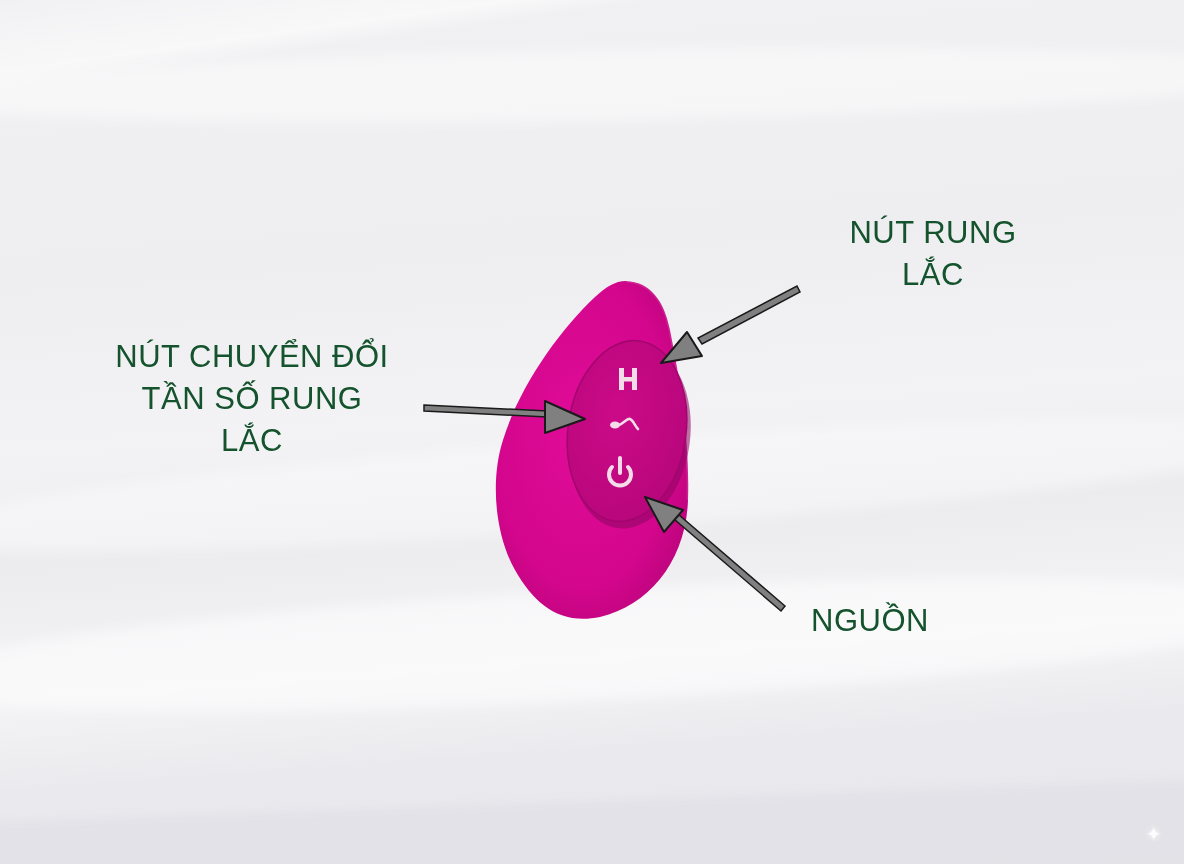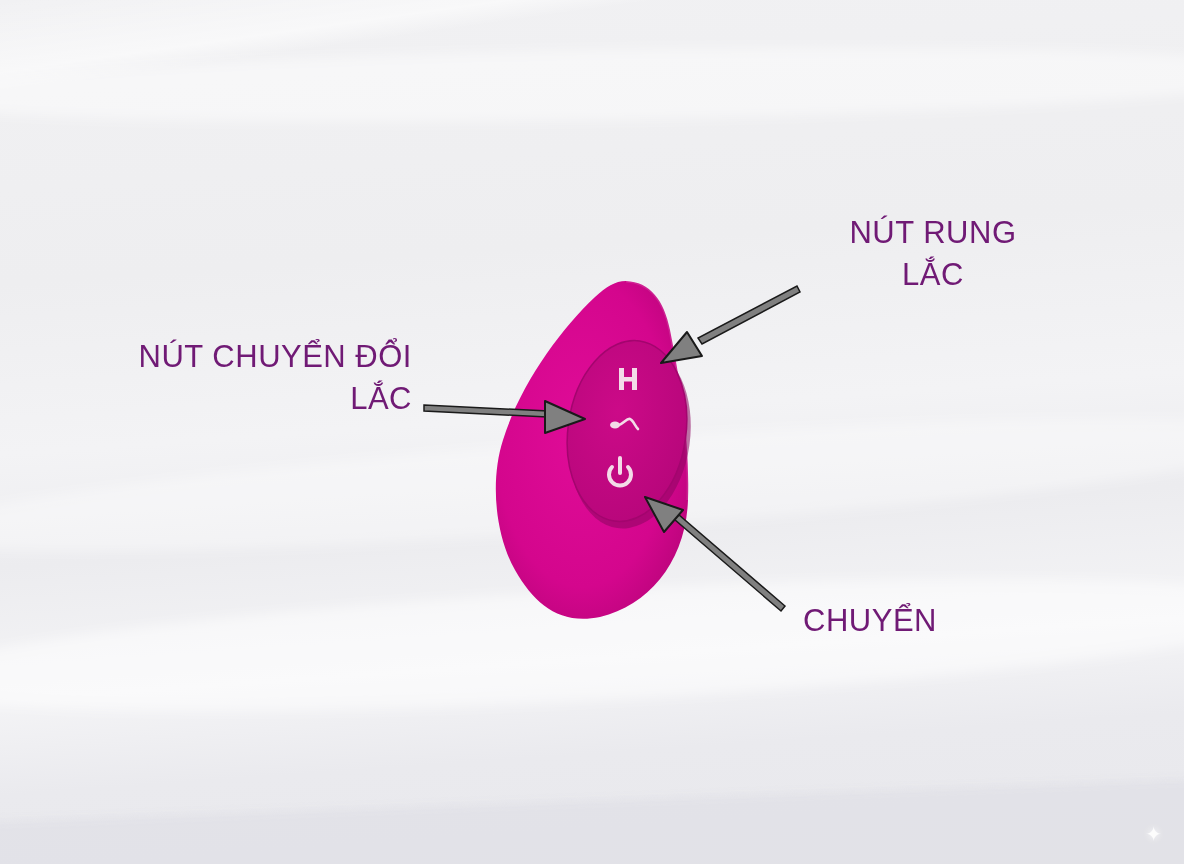--- a/index.html
+++ b/index.html
@@ -49,29 +49,29 @@
       top: 0;
       width: 1184px;
       height: 864px;
       pointer-events: none;
     }
     .device svg { position: absolute; left: 0; top: 0; }
     .device .clickable { pointer-events: auto; cursor: pointer; }
 
     .label {
       position: absolute;
-      color: #701a75;
+      color: #14532d;
       font-size: 31px;
       line-height: 42px;
       text-align: center;
       letter-spacing: 0.5px;
       font-weight: 400;
     }
     .label span { display: block; white-space: nowrap; }
-    .label-left { left: 92px; top: 336px; width: 320px; text-align: right; }
+    .label-left { left: 92px; top: 336px; width: 320px; }
     .label-top-right { left: 828px; top: 212px; width: 210px; }
     .label-bottom-right { left: 790px; top: 600px; width: 160px; }
 
     .watermark {
       position: absolute;
       right: 22px;
       bottom: 18px;
       color: #ffffff;
       font-size: 20px;
       opacity: 0.9;
@@ -154,25 +154,26 @@
 
     <g>
       <polygon points="674,519 679,515 785,606 781,611" fill="#808080" stroke="#1a1a1a" stroke-width="1.5"></polygon>
       <polygon points="645,497 683,510 664,532" fill="#808080" stroke="#1a1a1a" stroke-width="2" stroke-linejoin="round"></polygon>
     </g>
   </svg>
 </div>
 
 <div class="label label-left">
   <span>NÚT CHUYỂN ĐỔI</span>
+  <span>TẦN SỐ RUNG</span>
   <span>LẮC</span>
 </div>
 
 <div class="label label-top-right">
   <span>NÚT RUNG</span>
   <span>LẮC</span>
 </div>
 
 <div class="label label-bottom-right">
-  <span>CHUYỂN</span>
+  <span>NGUỒN</span>
 </div>
 
 <div class="watermark">✦</div>
 
 </body></html>

